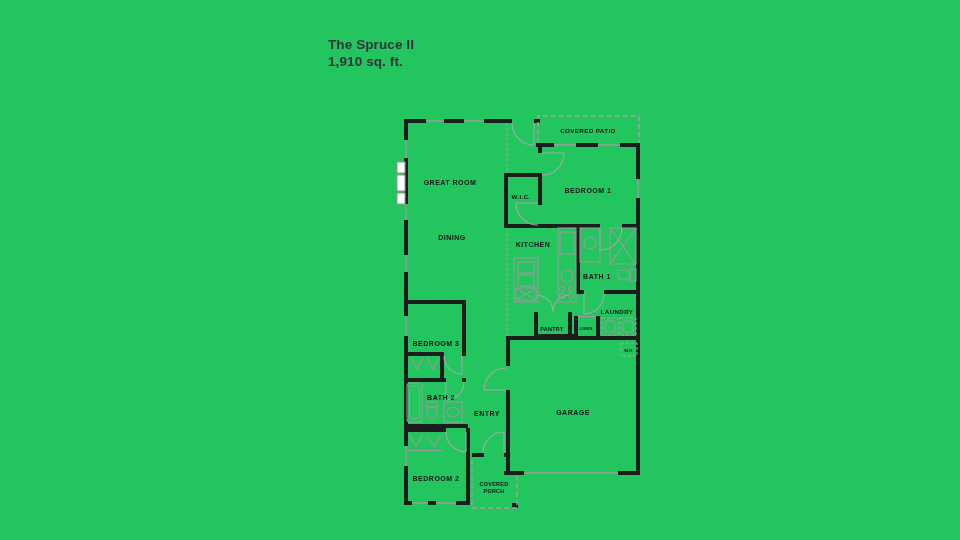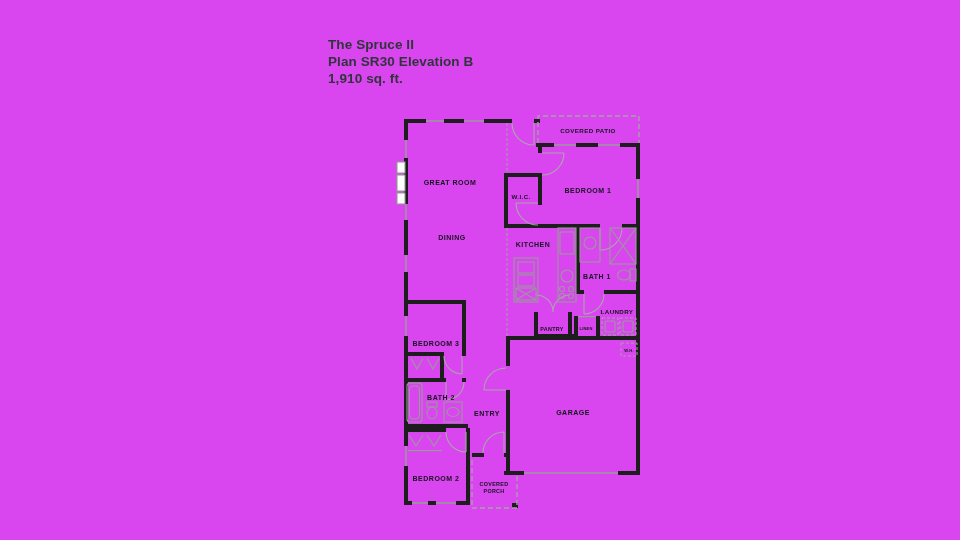--- a/index.html
+++ b/index.html
@@ -1,16 +1,16 @@
 <!DOCTYPE html>
 <html><head>
 <meta charset="utf-8">
 <style>
   html,body{margin:0;padding:0;background:#ffffff;}
-  .page{position:relative;width:960px;height:540px;background:#d946ef;overflow:hidden;
+  .page{position:relative;width:960px;height:540px;background:#22c55e;overflow:hidden;
         font-family:"Liberation Sans", sans-serif;}
   .title-block{position:absolute;left:328px;top:36px;color:#31353b;
         font-size:13.5px;font-weight:600;line-height:17px;letter-spacing:.1px;}
   svg{position:absolute;left:0;top:0;}
   svg text{font-family:"Liberation Sans",sans-serif;font-weight:bold;fill:#14141d;letter-spacing:.5px;}
   text.lbl{font-size:7px;}
   text.md{font-size:6.2px;letter-spacing:.4px;}
   text.sm{font-size:5.4px;letter-spacing:.3px;}
   text.xs{font-size:4px;letter-spacing:.2px;}
   .wall{fill:#1d1d1d;}
@@ -21,21 +21,20 @@
   .dash{fill:none;stroke:#a3a3a3;stroke-width:1.4;stroke-dasharray:5 3;}
   .dashf{fill:none;stroke:#a3a3a3;stroke-width:1;stroke-dasharray:3 2;}
 </style>
 </head>
 <body>
 
 <div class="page">
 
   <div class="title-block">
     <div>The Spruce II</div>
-    <div>Plan SR30 Elevation B</div>
     <div>1,910 sq. ft.</div>
   </div>
 
   <svg width="960" height="540" viewBox="0 0 960 540">
 
     <g>
 
       <rect class="wall" x="404" y="119" width="22" height="4"></rect>
       <rect class="wall" x="444" y="119" width="20" height="4"></rect>
       <rect class="wall" x="484" y="119" width="28" height="4"></rect>

